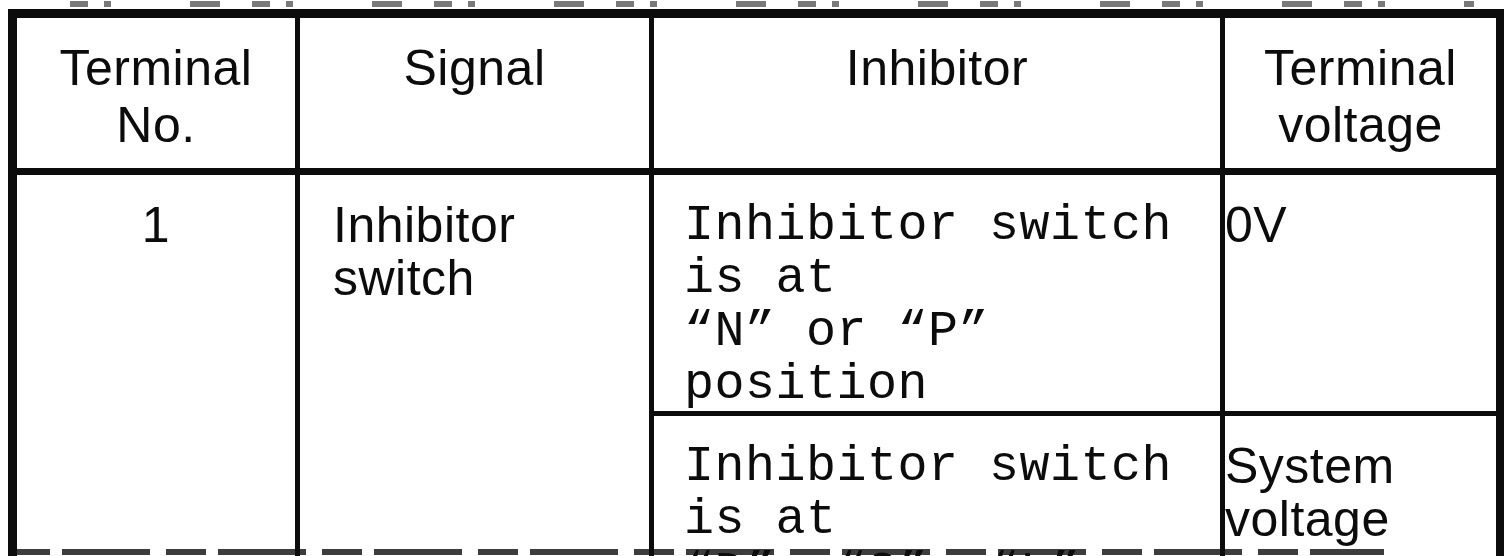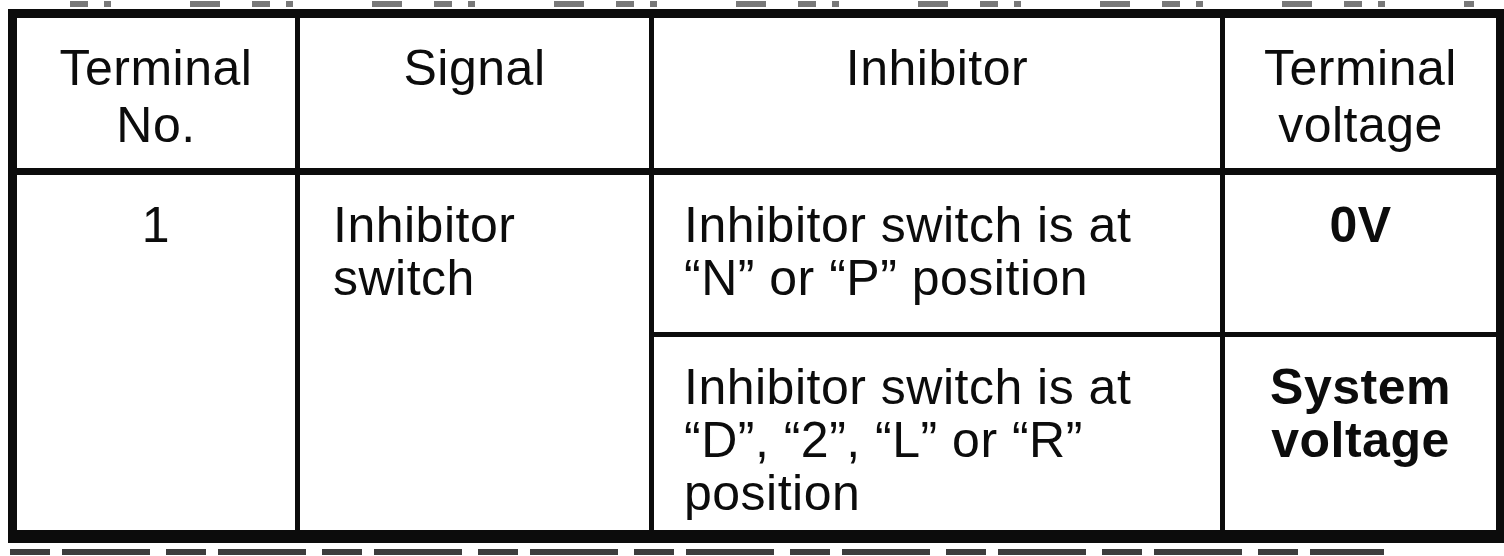--- a/index.html
+++ b/index.html
@@ -66,22 +66,22 @@
     line-height: 1.14;
   }
   .spec tbody td {
     vertical-align: top;
     padding-top: 24px;
   }
   tr.row-a { height: 163px; }
   tr.row-b { height: 202px; }
   td.cell-terminal-no { text-align: center; }
   td.cell-signal { padding-left: 33px; padding-right: 10px; }
-  td.cell-condition { padding-left: 30px; padding-right: 14px; }
-  td.cell-voltage { text-align: center; font-weight: bold; }
+  td.cell-condition { padding-left: 30px; padding-right: 14px; font-family: Liberation Mono, monospace; }
+  td.cell-voltage { text-align: left; }
 </style>
 </head>
 <body>
 
 <div class="page">
 
   <div class="noise noise-top"></div>
 
   <table class="spec">
     <colgroup>

